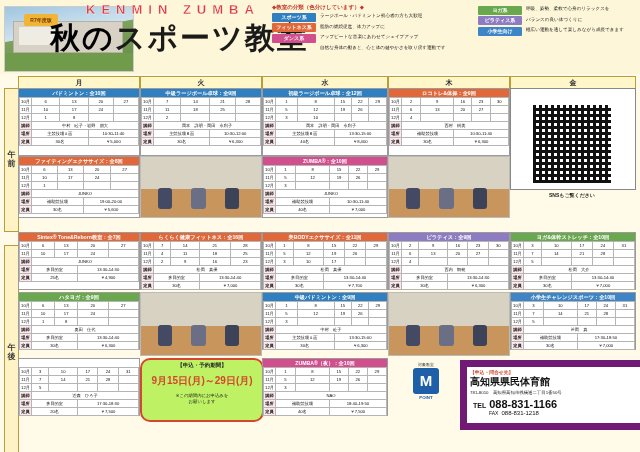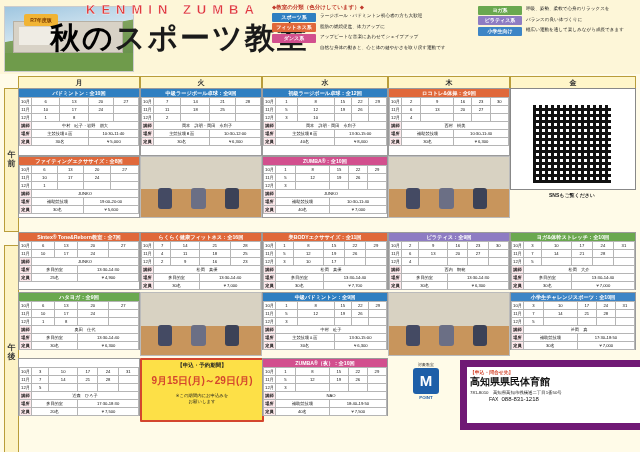--- a/index.html
+++ b/index.html
@@ -60,21 +60,21 @@
   .photo .fl{position:absolute;left:0;bottom:0;width:100%;height:46%;background:#c8955c;}
   .photo .wl{position:absolute;left:0;top:0;width:100%;height:54%;background:#d8d2c2;}
   .photo .p1,.photo .p2,.photo .p3{position:absolute;bottom:14%;width:12%;height:34%;border-radius:3px;}
   .photo .p1{left:14%;background:#444a63;}
   .photo .p2{left:42%;background:#6b6f85;}
   .photo .p3{left:70%;background:#3c4257;}
 
   
   .qr{position:absolute;border:1px solid #888;background:#fff;}
   .sns{position:absolute;font-size:5px;font-weight:bold;text-align:center;color:#222;}
-  .apply{position:absolute;border:2px solid #d4462d;background:#fde047;border-radius:1px;}
+  .apply{position:absolute;border:2px solid #d4462d;background:#bef264;border-radius:10px;}
   .apply .ttl{font-size:5.5px;font-weight:bold;text-align:center;color:#222;margin-top:2px;}
   .apply .date{font-size:10px;font-weight:bold;text-align:center;color:#d4462d;}
   .apply .sub{font-size:4.4px;text-align:center;color:#222;line-height:1.3;}
   .contact{position:absolute;border:7px solid #701a75;background:#fff;}
   .contact .lead{font-size:4.8px;font-weight:bold;color:#d4462d;}
   .contact .name{font-size:10px;font-weight:bold;color:#111;}
   .contact .addr{font-size:4.4px;color:#222;line-height:1.35;}
   .contact .tel{font-size:11px;font-weight:bold;color:#111;}
   .contact .fax{font-size:6px;color:#111;}
   .mpoint{position:absolute;text-align:center;}
@@ -911,20 +911,24 @@
     <div class="mpoint" style="left:392px;top:286px;width:60px;">
       <div class="cap-tiny" style="position:static;margin-bottom:1px;">対象教室</div>
       <div class="box">M</div>
       <div class="cap">POINT</div>
     </div>
 
     <div class="contact" style="left:456px;top:284px;width:174px;height:56px;">
       <div class="lead" style="margin:2px 0 0 3px;">【申込・問合せ先】</div>
       <div class="name" style="margin:0 0 0 3px;">高知県県民体育館</div>
       <div class="addr" style="margin:1px 0 0 3px;">781-8010　高知県高知市桟橋通二丁目1番50号</div>
+      <div style="display:flex;align-items:baseline;margin:2px 0 0 6px;">
+        <span style="font-size:7px;font-weight:bold;margin-right:3px;">TEL</span>
+        <span class="tel">088-831-1166</span>
+      </div>
       <div style="display:flex;align-items:baseline;margin:0 0 0 22px;">
         <span style="font-size:5px;margin-right:3px;">FAX</span>
         <span class="fax">088-831-1218</span>
       </div>
     </div>
 
   </div>
 </div>
 
 </body></html>

